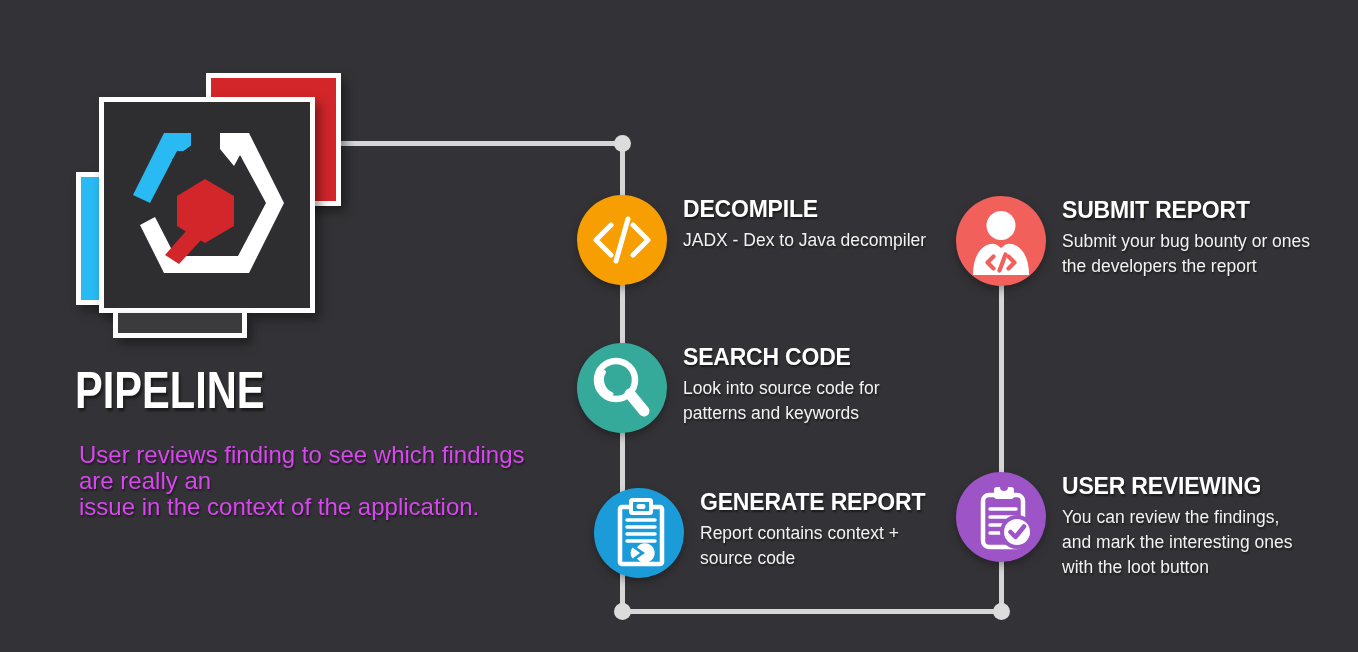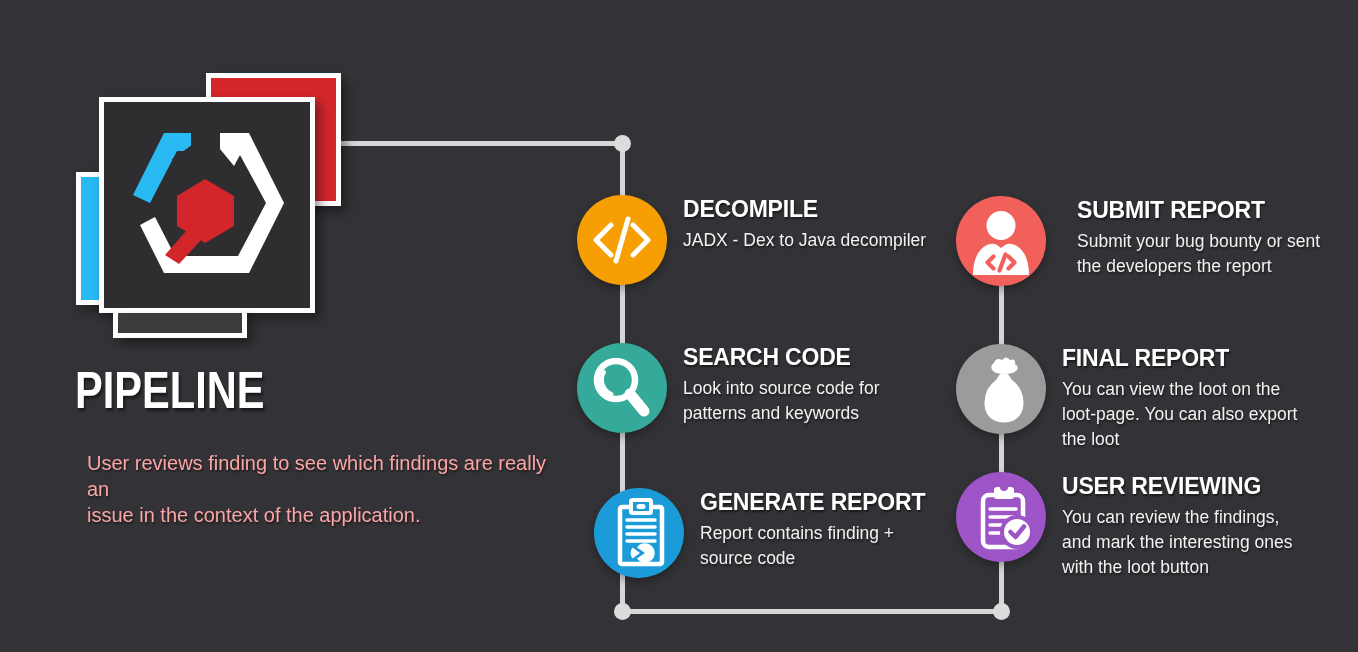--- a/index.html
+++ b/index.html
@@ -27,30 +27,30 @@
   .logo-tab{left:113px;top:313px;width:124px;height:20px;background:#3B3A3D;border-top:none;z-index:2;}
   .logo-main svg{position:absolute;left:3px;top:3px;}
   
   .page-title{
     position:absolute;left:75px;top:360px;margin:0;
     font-size:52px;font-weight:700;letter-spacing:0;
     transform:scaleX(.80);transform-origin:left top;
     text-shadow:2px 3px 3px rgba(0,0,0,.5);
   }
   .page-subtitle{
-    position:absolute;left:75px;top:438px;margin:12px;width:480px;
-    font-size:20px;line-height:26px;color:#fca5a5;white-space:pre-line;
+    position:absolute;left:75px;top:438px;margin:4px;width:480px;
+    font-size:24px;line-height:26px;color:#d946ef;white-space:pre-line;
     text-shadow:1px 2px 2px rgba(0,0,0,.45);
   }
   
   .step{position:absolute;display:flex;align-items:flex-start;}
   #step-0{left:577px;top:195px;}
   #step-1{left:577px;top:343px;}
   #step-2{left:594px;top:488px;}
-  #step-3{left:956px;top:196px;gap:15px;}
+  #step-3{left:956px;top:196px;}
   #step-4{left:956px;top:344px;}
   #step-5{left:956px;top:472px;}
   .badge{
     width:90px;height:90px;border-radius:50%;flex:0 0 auto;
     background:var(--badge-color,#888);
     display:flex;align-items:center;justify-content:center;
     box-shadow:0 4px 8px rgba(0,0,0,.30);
   }
   .step-text{margin-left:16px;margin-top:1px;}
   .step-title{
@@ -134,58 +134,44 @@
           <line x1="33" y1="39" x2="61" y2="39"></line>
           <line x1="33" y1="46" x2="61" y2="46"></line>
           <line x1="33" y1="53" x2="61" y2="53"></line>
         </g>
         <path d="M51 65 L43 59.5 A9.7 9.7 0 1 1 43 70.5 Z" fill="#FFFFFF"></path>
         <path d="M46 65 L38.5 59.5 A9.5 9.5 0 0 0 38.5 70.5 Z" fill="#FFFFFF"></path>
       </svg>
     </div>
     <div class="step-text">
       <h2 class="step-title">GENERATE REPORT</h2>
-      <p class="step-desc">Report contains finding +
+      <p class="step-desc">Report contains context +
 source code</p>
     </div>
   </div>
 
   <div class="step" id="step-3" style="--badge-color: #F2605C;">
     <div class="badge">
       <svg width="90" height="90" viewBox="0 0 90 90" fill="none">
         <circle cx="45" cy="29.5" r="14.5" fill="#FFFFFF"></circle>
         <path d="M17 79 Q17 58 29 50 Q36 46 41 49 L45 52 L49 49 Q54 46 61 50 Q73 58 73 79 Z" fill="#FFFFFF"></path>
         <g stroke="var(--badge-color)" stroke-width="4.2" stroke-linecap="round" stroke-linejoin="round">
           <path d="M37.5 60.5 L31.5 66.5 L37.5 72.5"></path>
           <path d="M49.5 58.5 L43.5 74.5"></path>
           <path d="M52.5 60.5 L58.5 66.5 L52.5 72.5"></path>
         </g>
       </svg>
     </div>
     <div class="step-text">
       <h2 class="step-title">SUBMIT REPORT</h2>
-      <p class="step-desc">Submit your bug bounty or sent
+      <p class="step-desc">Submit your bug bounty or ones
 the developers the report</p>
     </div>
   </div>
 
-  <div class="step" id="step-4" style="--badge-color: #9B9B9B;">
-    <div class="badge">
-      <svg width="90" height="90" viewBox="0 0 90 90" fill="none">
-        <path d="M37 27 Q33 22 38 19 Q40 13 46 16 Q50 11 54 16 Q60 14 59 20 Q64 23 60 27 Q57 30 48 30 Q40 30 37 27 Z" fill="#FFFFFF"></path>
-        <path d="M44 30 L52 30 L56 36 Q67 44 67.5 58 Q68 73 55 77.5 Q48 79.5 41 77.5 Q28 73 28.5 58 Q29 44 40 36 Z" fill="#FFFFFF"></path>
-      </svg>
-    </div>
-    <div class="step-text">
-      <h2 class="step-title">FINAL REPORT</h2>
-      <p class="step-desc">You can view the loot on the
-loot-page. You can also export
-the loot</p>
-    </div>
-  </div>
 
   <div class="step" id="step-5" style="--badge-color: #9C54C6;">
     <div class="badge">
       <svg width="90" height="90" viewBox="0 0 90 90" fill="none">
         <rect x="27" y="23" width="40" height="52" rx="6" stroke="#FFFFFF" stroke-width="4.5"></rect>
         <rect x="38" y="15" width="20" height="12" rx="3" fill="#FFFFFF"></rect>
         <circle cx="48" cy="15" r="4" fill="var(--badge-color)"></circle>
         <g stroke="#FFFFFF" stroke-width="3.5" stroke-linecap="round">
           <line x1="34" y1="37" x2="60" y2="37"></line>
           <line x1="34" y1="45" x2="60" y2="45"></line>

